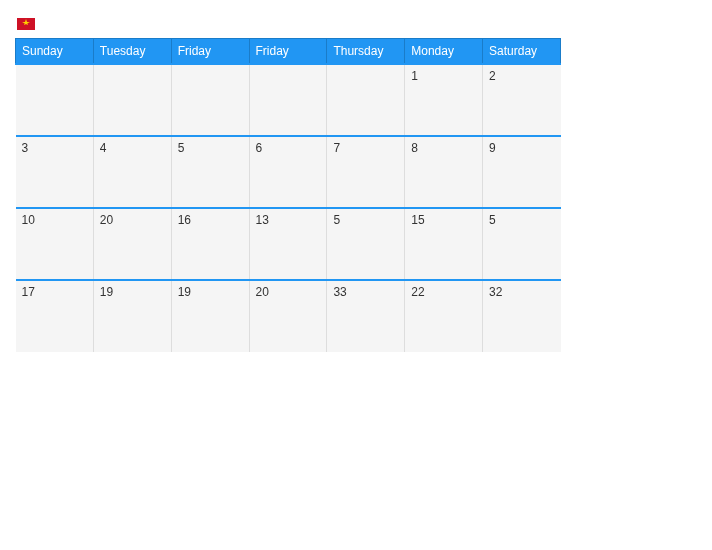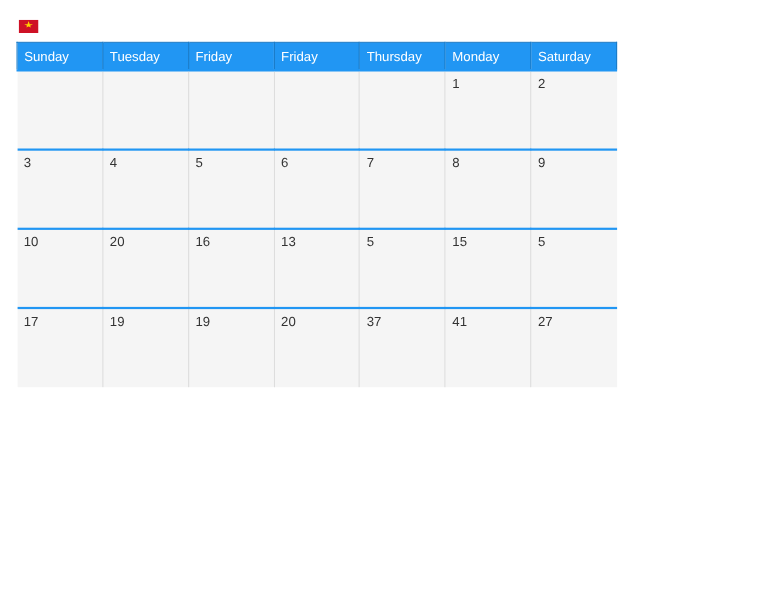--- a/index.html
+++ b/index.html
@@ -164,19 +164,19 @@
           <td><span class="day-num">13</span></td>
           <td><span class="day-num">5</span></td>
           <td><span class="day-num">15</span></td>
           <td><span class="day-num">5</span></td>
         </tr>
         <tr>
           <td><span class="day-num">17</span></td>
           <td><span class="day-num">19</span></td>
           <td><span class="day-num">19</span></td>
           <td><span class="day-num">20</span></td>
-          <td><span class="day-num">37</span></td>
-          <td><span class="day-num">41</span></td>
-          <td><span class="day-num">27</span></td>
+          <td><span class="day-num">33</span></td>
+          <td><span class="day-num">22</span></td>
+          <td><span class="day-num">32</span></td>
         </tr>
       </tbody>
   </table>
 </div>
 
 </body></html>

